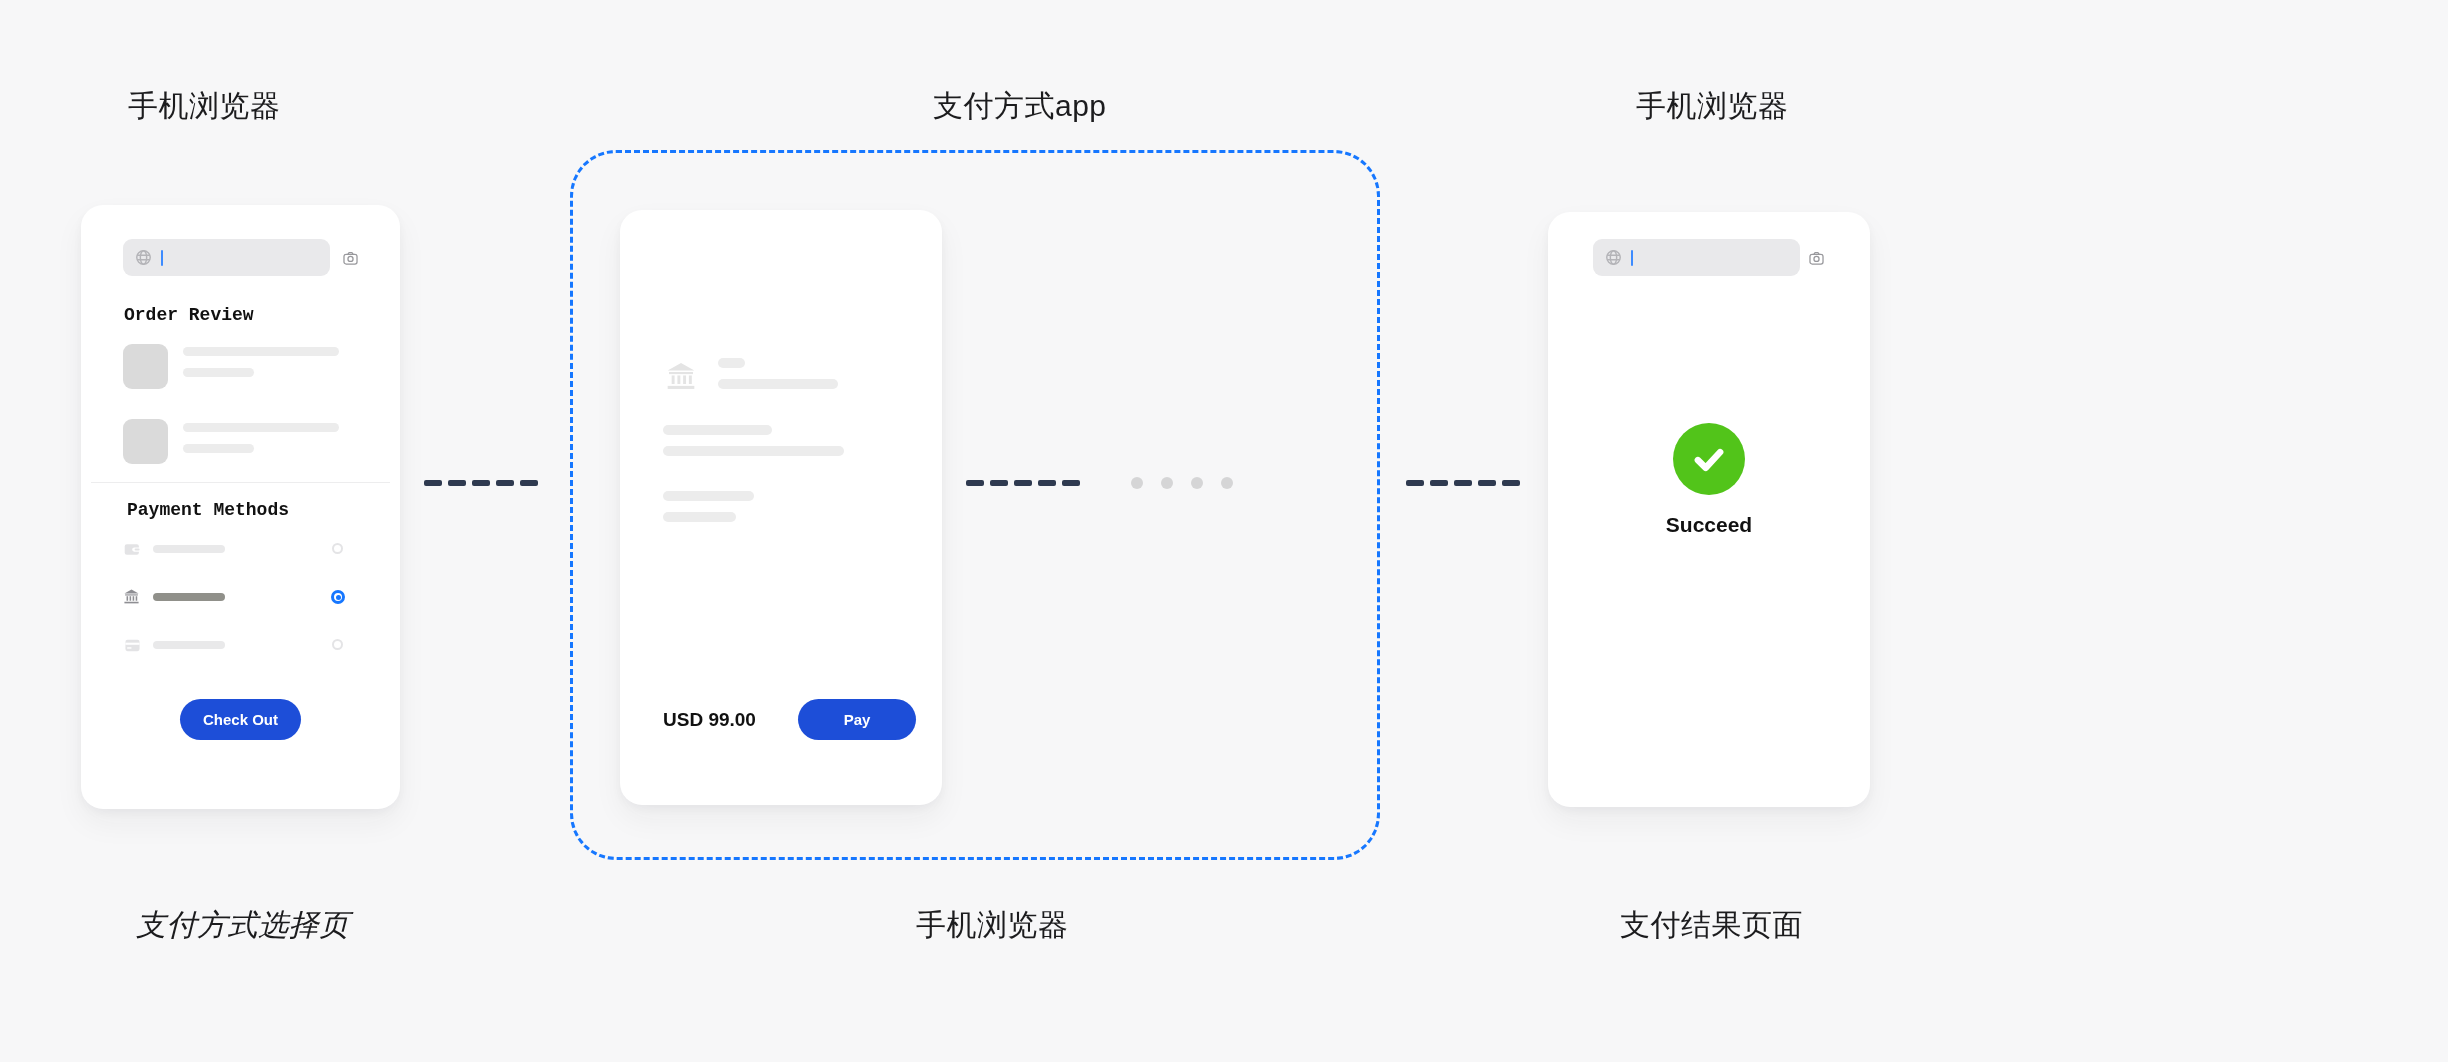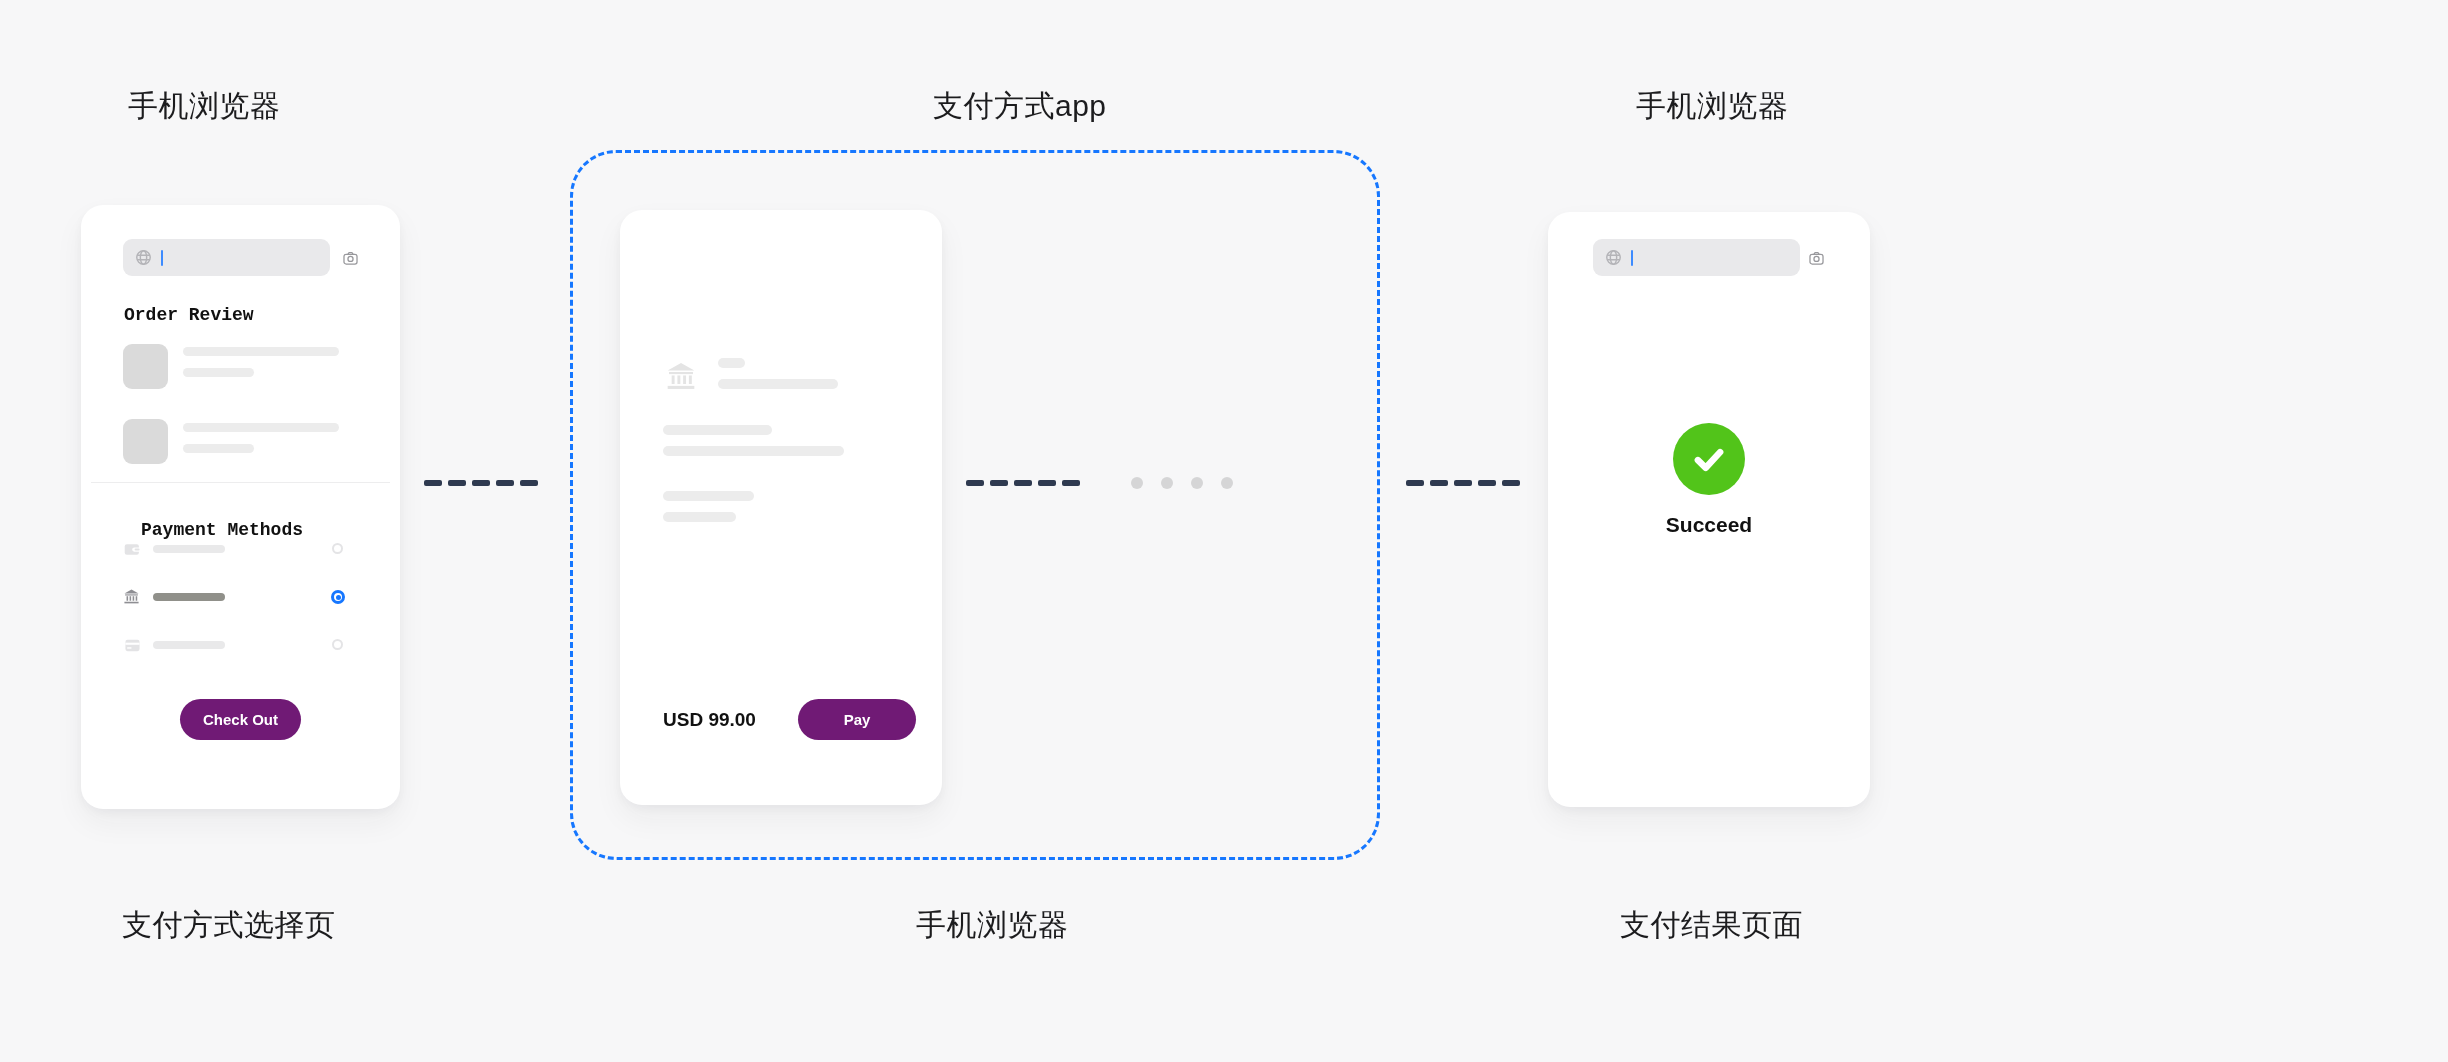--- a/index.html
+++ b/index.html
@@ -61,21 +61,21 @@
     border:2px solid #e4e4e6; background:#fff;
   }
   .radio-on {
     position:absolute; width:14px; height:14px; border-radius:50%;
     border:3px solid #1677ff; background:#fff;
     display:flex; align-items:center; justify-content:center;
   }
   .radio-on::after { content:""; width:5px; height:5px; border-radius:50%; background:#1677ff; }
 
   .btn {
-    position:absolute; border:none; background:#701a75; color:#fff;
+    position:absolute; border:none; background:#1d4ed8; color:#fff;
     font-family:"Liberation Sans", sans-serif; font-weight:700;
     border-radius:21px; cursor:pointer; white-space:nowrap;
   }
   .btn-checkout { left:99px; top:494px; width:121px; height:41px; font-size:15px; }
   .btn-pay { left:178px; top:489px; width:118px; height:41px; font-size:15px; }
 
   .amount { position:absolute; left:43px; top:489px; height:41px; line-height:41px;
             font-size:19px; font-weight:700; color:#111; }
 
   .app-bank { position:absolute; left:45px; top:150px; width:32px; height:32px; color:#e4e4e4; }
@@ -90,21 +90,21 @@
                   font-size:21px; font-weight:700; color:#111; }
 </style>
 </head>
 <body>
 
 <div class="stage">
 
   <div class="lbl" style="left:128px;  top:86px;">手机浏览器</div>
   <div class="lbl" style="left:933px;  top:86px;">支付方式app</div>
   <div class="lbl" style="left:1636px; top:86px;">手机浏览器</div>
-  <div class="lbl" style="left:122px;  top:905px;">支付方式选择页</div>
+  <div class="lbl" style="left:136px;  top:905px;font-style:italic;">支付方式选择页</div>
   <div class="lbl" style="left:916px;  top:905px;">手机浏览器</div>
   <div class="lbl" style="left:1620px; top:905px;">支付结果页面</div>
 
   <div class="dashed-box"></div>
 
   <div class="connector" style="left:424px;">
     <span class="dash"></span>
       <span class="dash"></span>
       <span class="dash"></span>
       <span class="dash"></span>
@@ -156,21 +156,21 @@
     <div class="thumb" style="left:42px; top:139px;"></div>
     <div class="skel" style="left:102px; top:142px; width:156px; height:9px;"></div>
     <div class="skel" style="left:102px; top:163px; width:71px; height:9px;"></div>
 
     <div class="thumb" style="left:42px; top:214px;"></div>
     <div class="skel" style="left:102px; top:218px; width:156px; height:9px;"></div>
     <div class="skel" style="left:102px; top:239px; width:71px; height:9px;"></div>
 
     <div class="divider"></div>
 
-    <div class="heading" style="left:60px; top:295px;margin-top:20px;">Payment Methods</div>
+    <div class="heading" style="left:46px; top:295px;">Payment Methods</div>
 
     <span class="pm-icon pm-light" style="left:43px; top:336px;">
       <svg viewBox="0 0 24 24" fill="currentColor">
           <path d="M4 4.5h14a3 3 0 0 1 3 3V9h-6.5a3 3 0 0 0 0 6H21v1.5a3 3 0 0 1-3 3H4a3 3 0 0 1-3-3v-9a3 3 0 0 1 3-3Z"></path>
           <rect x="15" y="10.6" width="7" height="2.8" rx="1.4"></rect>
         </svg>
     </span>
     <div class="skel" style="left:72px; top:340px; width:72px; height:8px; background:#e9e9ea;"></div>
     <span class="radio" style="left:251px; top:338px;"></span>
 

